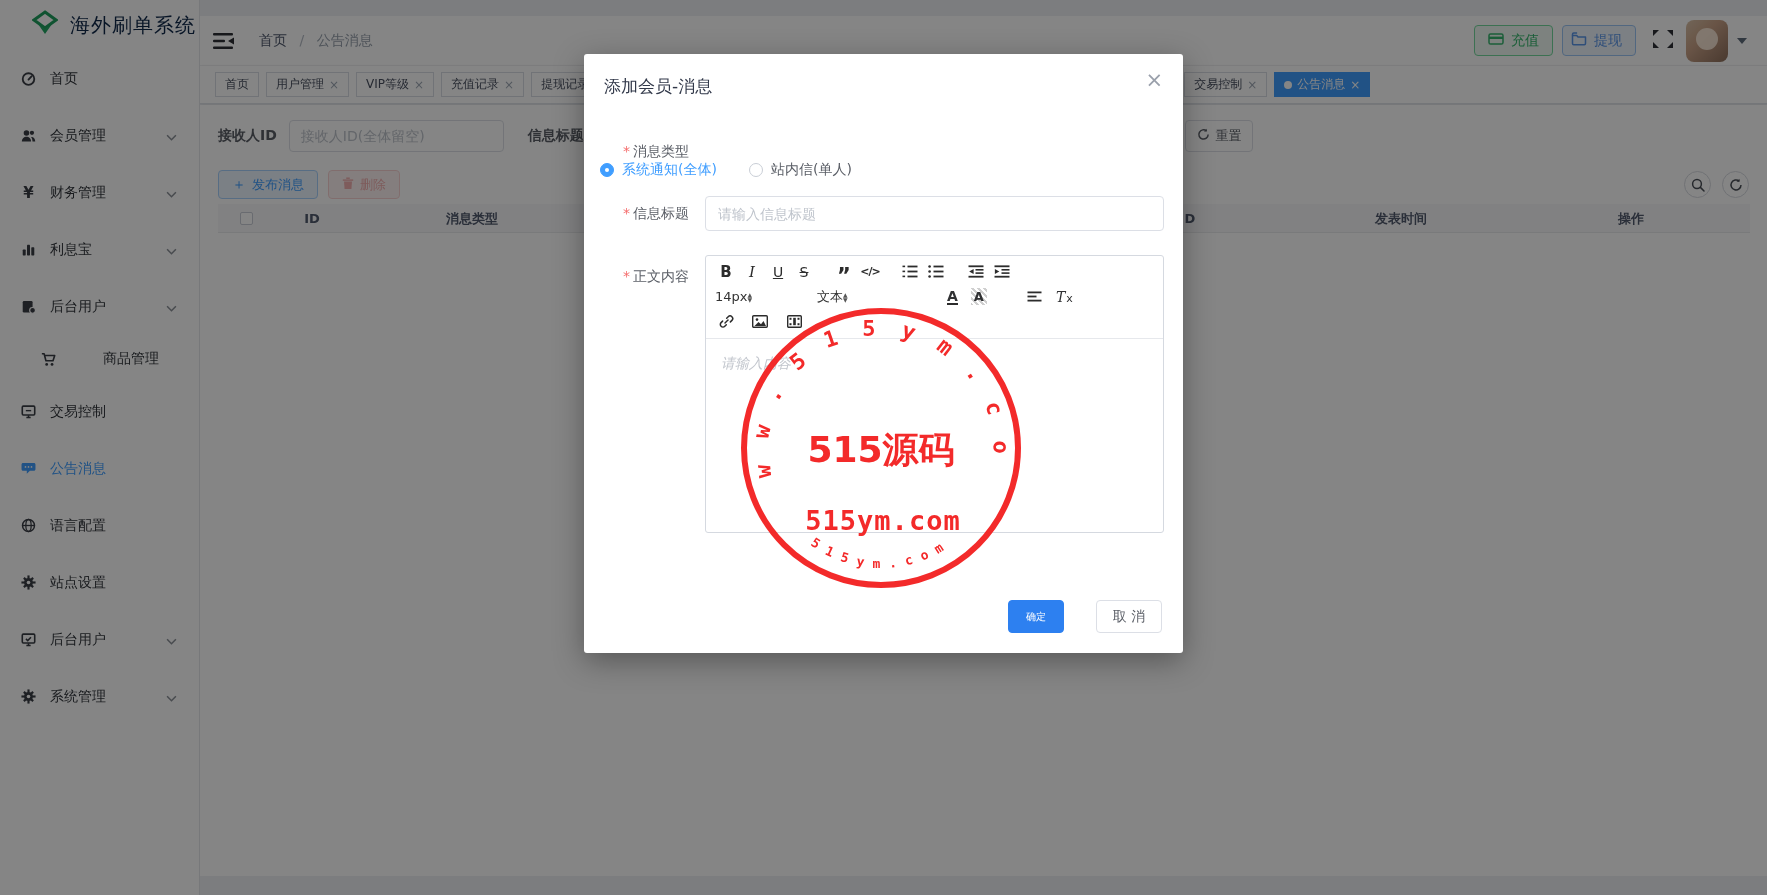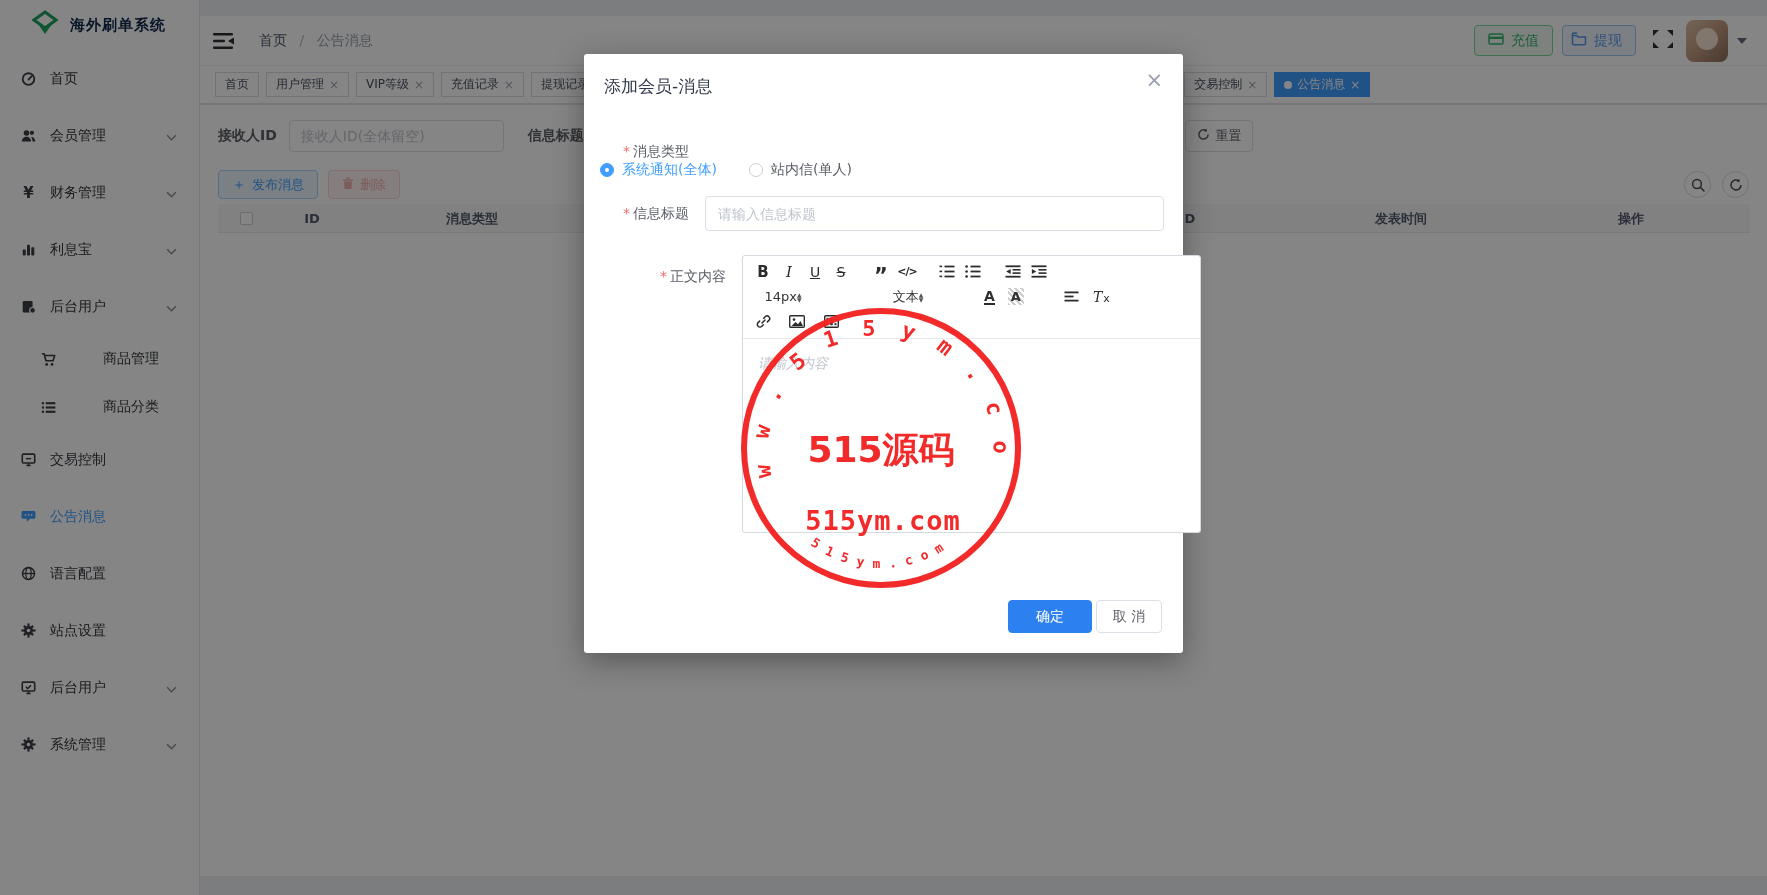--- a/index.html
+++ b/index.html
@@ -3,21 +3,21 @@
 <meta charset="utf-8">
 <style>
   * { margin:0; padding:0; box-sizing:border-box; }
   html,body { width:1767px; height:895px; overflow:hidden; }
   body { font-family:"DejaVu Sans","Liberation Sans",sans-serif; background:#eef0f4; position:relative; color:#303133; }
   #app { position:absolute; inset:0; }
 
   
   .sidebar { position:absolute; left:0; top:0; width:200px; height:895px; background:#fff; border-right:1px solid #e4e7ea; z-index:1; }
   .logo { height:50px; display:flex; align-items:center; padding-left:32px; gap:12px; }
-  .logo-title { font-size:15px; font-weight:bold; color:#10294a; letter-spacing:1px; }
+  .logo-title { font-size:20px; font-weight:normal; color:#10294a; letter-spacing:1px; }
   .menu { padding-top:0; }
   .menu-item { height:57px; display:flex; align-items:center; padding:0 22px 0 20px; font-size:14px; color:#33373d; cursor:pointer; }
   .menu-item .mi-icon { width:17px; height:17px; margin-right:13px; flex:none; display:flex; align-items:center; justify-content:center; color:#3a3e45; }
   .menu-item .mi-label { flex:1; }
   .menu-item .chev { color:#8b9097; }
   .menu-item.sub { height:48px; padding-left:40px;gap:33px; }
   .menu-item.active, .menu-item.active .mi-icon { color:#409EFF; }
 
   
   .main { position:absolute; left:200px; top:16px; right:0; height:894px; }
@@ -76,46 +76,46 @@
   .radio { width:14px; height:14px; border-radius:50%; border:1px solid #c9ced6; background:#fff; position:relative; cursor:pointer; flex:none; }
   .radio.sel { background:#409EFF; border-color:#409EFF; }
   .radio.sel::after { content:""; position:absolute; left:4px; top:4px; width:4px; height:4px; border-radius:50%; background:#fff; }
   .radio-label { font-size:14px; margin-left:8px; cursor:pointer; }
   .radio-label.sel { color:#409EFF; }
   .radio-label.unsel { color:#5a5e66; }
   .radio-gap { width:32px; }
   .row-title { top:142px; align-items:center; }
   .m-input { width:459px; height:35px; border:1px solid #dcdfe6; border-radius:4px; padding:4px 12px; font-size:14px; outline:none; font-family:inherit; }
   .m-input::placeholder { color:#bfc4cc; }
-  .row-content { top:201px;padding-left:37px; }
+  .row-content { top:201px; }
   .row-content .m-label { padding-top:13px; }
   .editor { width:459px; height:278px; border:1px solid #d5d9e0; border-radius:3px; background:#fff; }
   .tb-bar { border-bottom:1px solid #e6e8ec; padding:3px 0 4px 0; }
   .tb-row { display:flex; align-items:center; height:25px; padding-left:9px; }
   .tb { min-width:22px; height:21px; display:flex; align-items:center; justify-content:center; font-size:14px; color:#2c2c2c; cursor:pointer; margin-right:4px; }
   .tb-b { font-weight:bold; font-size:15px; }
   .tb-i { font-style:italic; font-family:"DejaVu Serif","Liberation Serif",serif; font-size:15px; }
   .tb-u { text-decoration:underline; }
   .tb-s { text-decoration:line-through; }
   .tb-q { font-weight:bold; font-size:21px; line-height:8px; padding-top:9px; }
   .tb-code { font-size:11px; font-weight:bold; letter-spacing:-1px; }
   .gap14 { width:14px; } .gap8 { width:8px; }
-  .sel-box { display:flex; align-items:center; justify-content:center; cursor:pointer; }
+  .sel-box { display:flex; align-items:center; justify-content:flex-start; cursor:pointer; }
   .sel-fs { width:62px; } .sel-fmt { width:108px; margin-left:40px; }
   .sel-txt { font-size:13px; color:#333; }
   .updown { display:flex; flex-direction:column; line-height:5px; font-size:6px; color:#555; }
   .tb-A { font-weight:bold; font-size:14px; border-bottom:2px solid #2c2c2c; line-height:14px; margin-left:22px; cursor:pointer; }
   .tb-Ah { font-weight:bold; font-size:13px; margin-left:13px; padding:1px 3px; cursor:pointer;
            background:repeating-linear-gradient(45deg,#cfcfcf 0 2px,#fff 2px 4px); }
   .tb-align { margin-left:40px; cursor:pointer; }
   .tb-tx { margin-left:14px; font-size:14px; cursor:pointer; }
   .tb-tx i { font-family:"DejaVu Serif","Liberation Serif",serif; font-style:italic; margin-right:1px; }
   .ed-body { position:relative; height:193px; }
   .ed-ph { position:absolute; left:15px; top:16px; font-size:14px; font-style:italic; color:#c2c6cd; }
-  .m-ok { position:absolute; left:424px; top:546px; width:84px; height:33px; background:#2d80f0; border:1px solid #2d80f0; color:#fff; border-radius:4px; font-size:14px; cursor:pointer; font-family:inherit; }
+  .m-ok { position:absolute; left:424px; top:546px; width:56px; height:33px; background:#2d80f0; border:1px solid #2d80f0; color:#fff; border-radius:4px; font-size:10px; cursor:pointer; font-family:inherit; }
   .m-cancel { position:absolute; left:512px; top:546px; width:66px; height:33px; background:#fff; border:1px solid #dcdfe6; color:#5a5e66; border-radius:4px; font-size:14px; cursor:pointer; font-family:inherit; }
 
   
   .stamp { position:absolute; left:737px; top:304px; width:288px; height:288px; z-index:30; opacity:.96; pointer-events:none; }
 </style>
 </head>
 <body>
 
 <div id="app">
 
@@ -196,33 +196,20 @@
         <span class="mi-icon">
           <svg width="15" height="15" viewBox="0 0 14 14">
               <path d="M.8 1.6h2.1l1.7 6.6h6.6l1.6-5H3.6" fill="none" stroke="currentColor" stroke-width="1.5" stroke-linejoin="round"></path>
               <circle cx="5.3" cy="11.6" r="1.3" fill="currentColor"></circle>
               <circle cx="10.3" cy="11.6" r="1.3" fill="currentColor"></circle>
             </svg>
         </span>
         <span class="mi-label">商品管理</span>
       </div>
 
-      <div class="menu-item sub">
-        <span class="mi-icon">
-          <svg width="15" height="15" viewBox="0 0 14 14" fill="currentColor">
-              <rect x="0.8" y="2" width="2" height="2"></rect>
-              <rect x="4.4" y="2" width="9" height="2"></rect>
-              <rect x="0.8" y="6" width="2" height="2"></rect>
-              <rect x="4.4" y="6" width="9" height="2"></rect>
-              <rect x="0.8" y="10" width="2" height="2"></rect>
-              <rect x="4.4" y="10" width="9" height="2"></rect>
-            </svg>
-        </span>
-        <span class="mi-label">商品分类</span>
-      </div>
 
       <div class="menu-item">
         <span class="mi-icon">
           <svg width="15" height="15" viewBox="0 0 14 14">
               <rect x="1.2" y="2" width="11.6" height="8.2" rx="1" fill="none" stroke="currentColor" stroke-width="1.5"></rect>
               <path d="M5 12.6h4M7 10.4v2" stroke="currentColor" stroke-width="1.4"></path>
               <path d="M4.5 6.2h5" stroke="currentColor" stroke-width="1.3"></path>
             </svg>
         </span>
         <span class="mi-label">交易控制</span>

